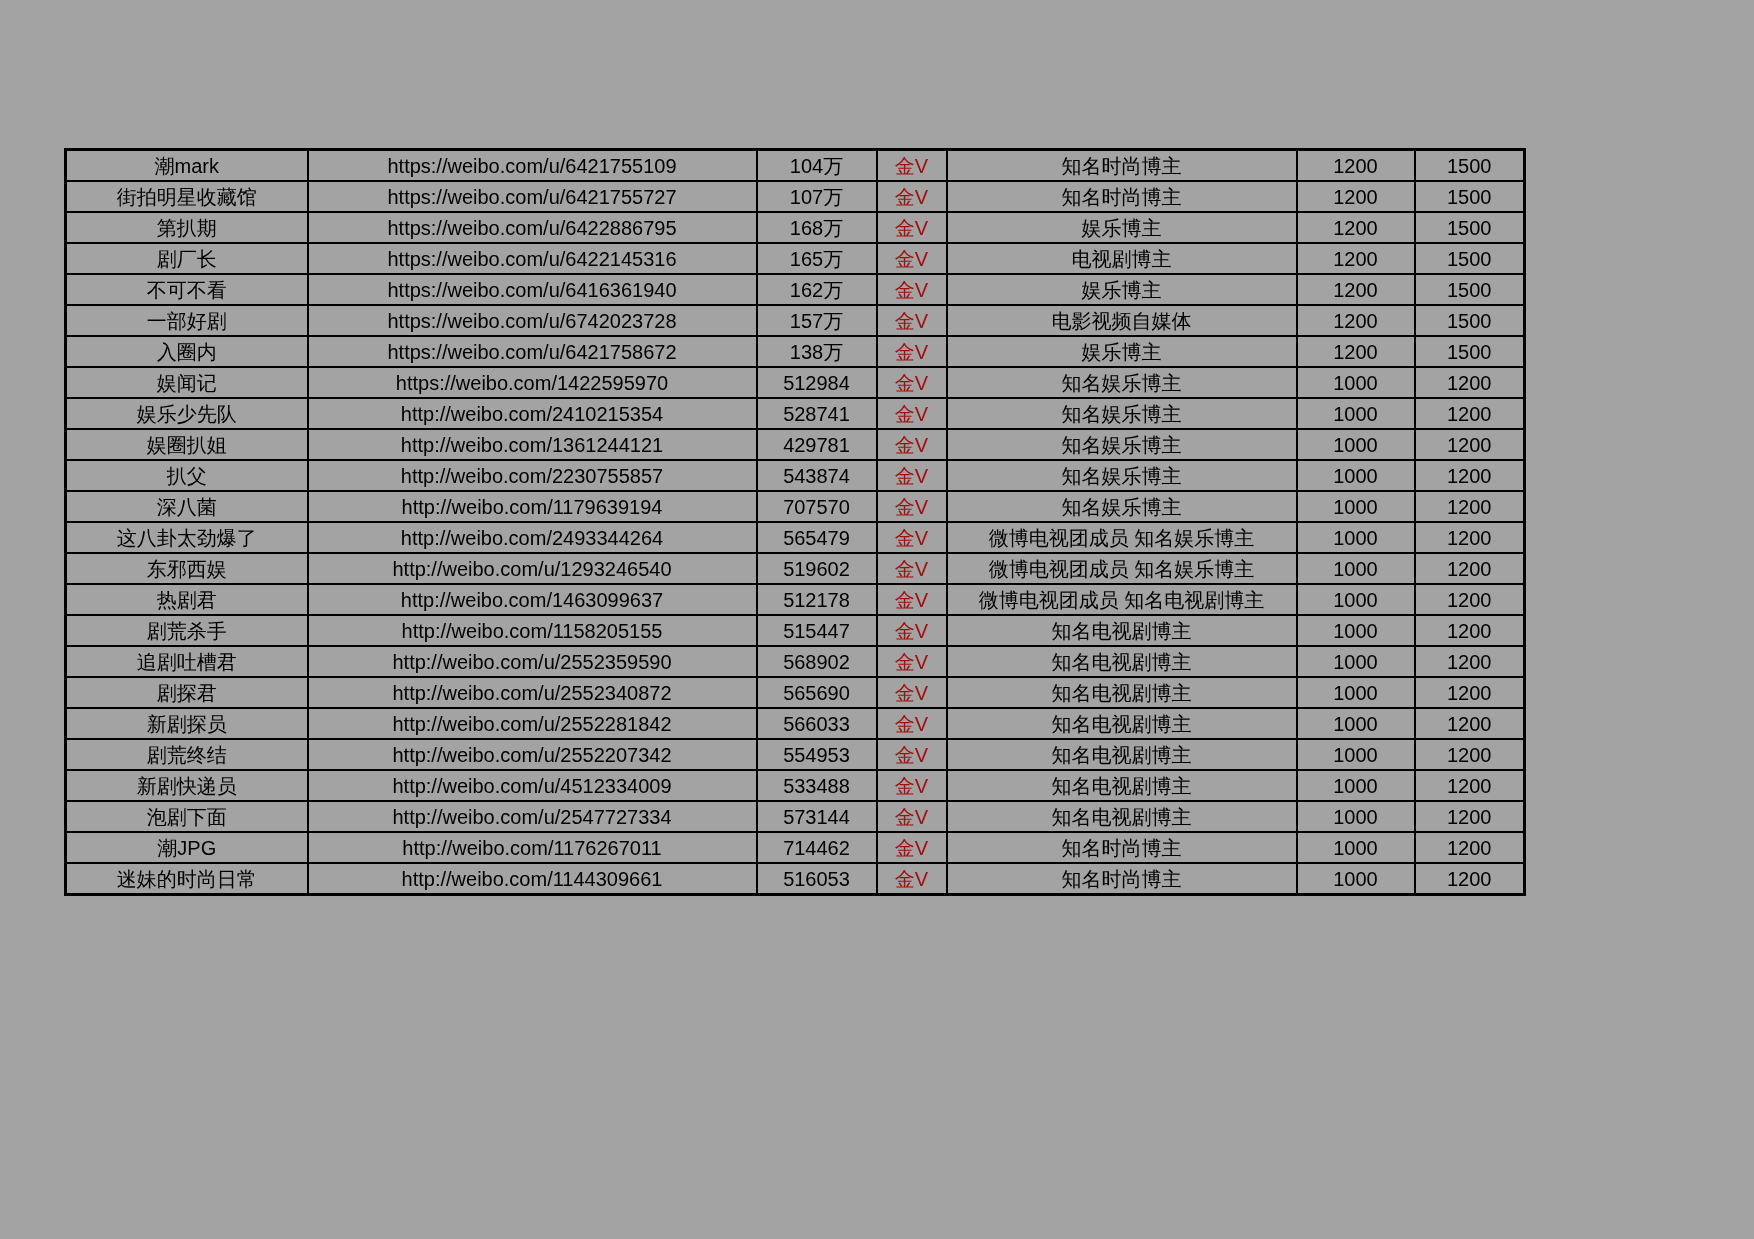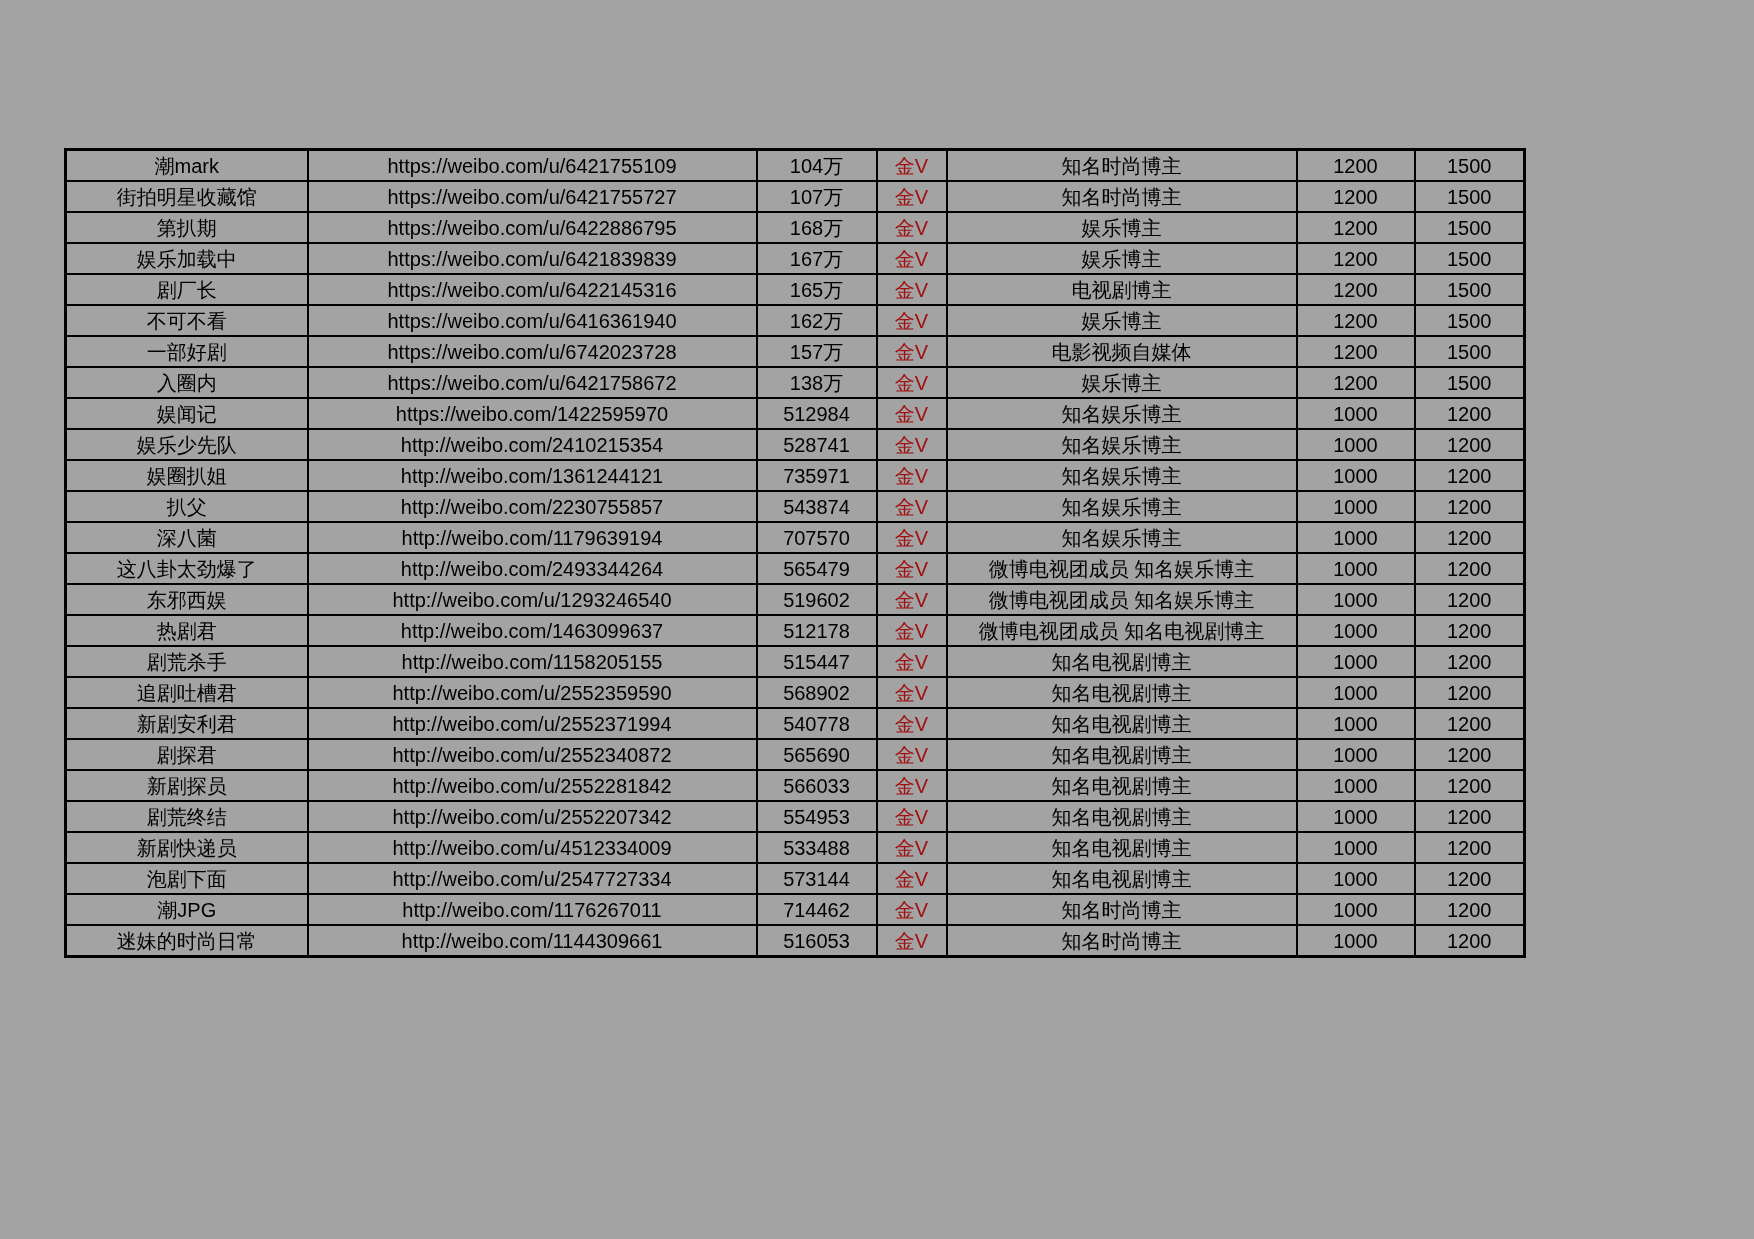--- a/index.html
+++ b/index.html
@@ -77,29 +77,20 @@
         <tr>
           <td>第扒期</td>
           <td>https://weibo.com/u/6422886795</td>
           <td>168万</td>
           <td class="badge-cell">金V</td>
           <td>娱乐博主</td>
           <td>1200</td>
           <td>1500</td>
         </tr>
         <tr>
-          <td>娱乐加载中</td>
-          <td>https://weibo.com/u/6421839839</td>
-          <td>167万</td>
-          <td class="badge-cell">金V</td>
-          <td>娱乐博主</td>
-          <td>1200</td>
-          <td>1500</td>
-        </tr>
-        <tr>
           <td>剧厂长</td>
           <td>https://weibo.com/u/6422145316</td>
           <td>165万</td>
           <td class="badge-cell">金V</td>
           <td>电视剧博主</td>
           <td>1200</td>
           <td>1500</td>
         </tr>
         <tr>
           <td>不可不看</td>
@@ -142,21 +133,21 @@
           <td>http://weibo.com/2410215354</td>
           <td>528741</td>
           <td class="badge-cell">金V</td>
           <td>知名娱乐博主</td>
           <td>1000</td>
           <td>1200</td>
         </tr>
         <tr>
           <td>娱圈扒姐</td>
           <td>http://weibo.com/1361244121</td>
-          <td>735971</td>
+          <td>429781</td>
           <td class="badge-cell">金V</td>
           <td>知名娱乐博主</td>
           <td>1000</td>
           <td>1200</td>
         </tr>
         <tr>
           <td>扒父</td>
           <td>http://weibo.com/2230755857</td>
           <td>543874</td>
           <td class="badge-cell">金V</td>
@@ -206,29 +197,20 @@
           <td>515447</td>
           <td class="badge-cell">金V</td>
           <td>知名电视剧博主</td>
           <td>1000</td>
           <td>1200</td>
         </tr>
         <tr>
           <td>追剧吐槽君</td>
           <td>http://weibo.com/u/2552359590</td>
           <td>568902</td>
-          <td class="badge-cell">金V</td>
-          <td>知名电视剧博主</td>
-          <td>1000</td>
-          <td>1200</td>
-        </tr>
-        <tr>
-          <td>新剧安利君</td>
-          <td>http://weibo.com/u/2552371994</td>
-          <td>540778</td>
           <td class="badge-cell">金V</td>
           <td>知名电视剧博主</td>
           <td>1000</td>
           <td>1200</td>
         </tr>
         <tr>
           <td>剧探君</td>
           <td>http://weibo.com/u/2552340872</td>
           <td>565690</td>
           <td class="badge-cell">金V</td>

